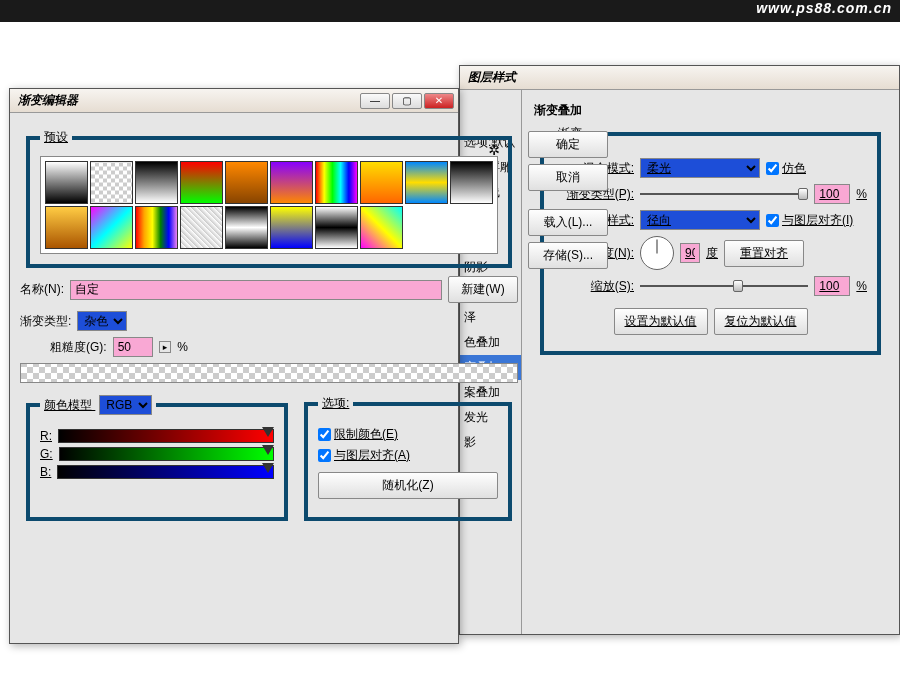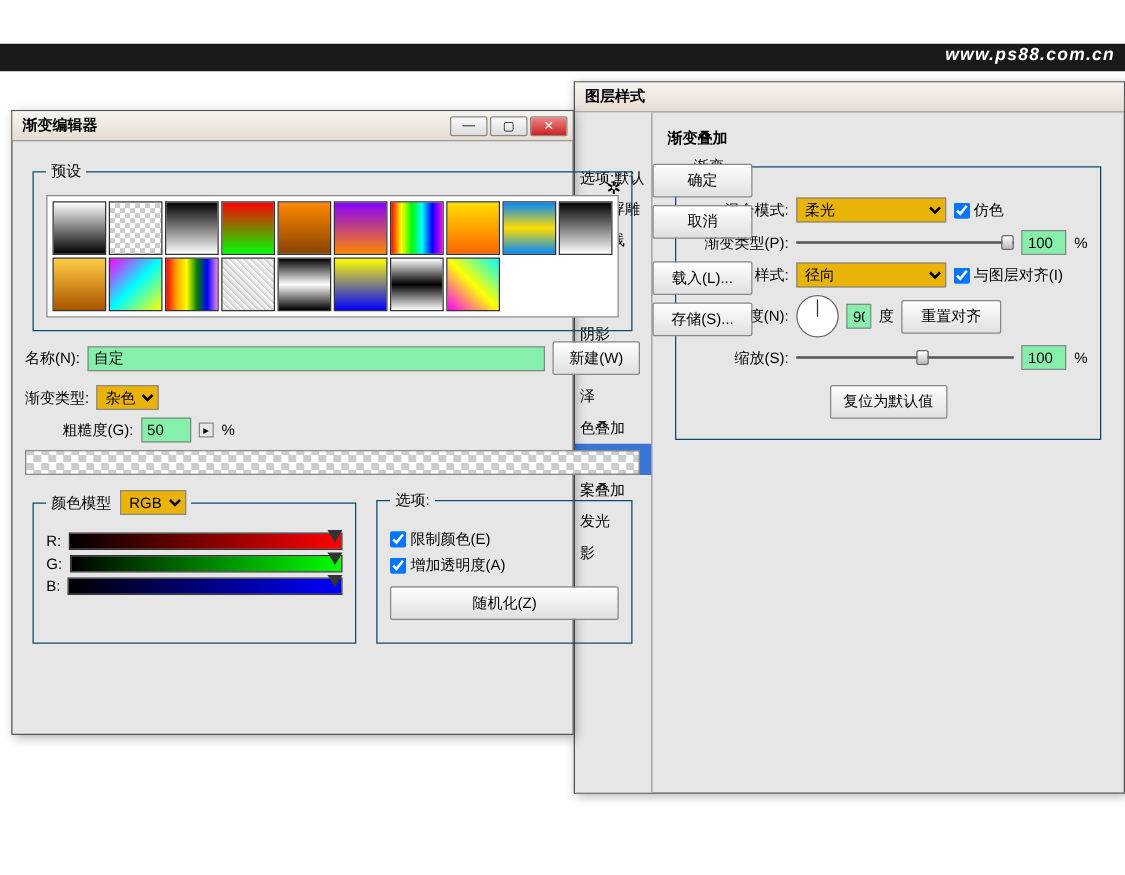--- a/index.html
+++ b/index.html
@@ -1,29 +1,29 @@
 <!DOCTYPE html>
 <html><head>
 <meta charset="utf-8">
 <style>
 * { box-sizing: border-box; margin: 0; padding: 0; font-family: "Microsoft YaHei", Tahoma, Arial, sans-serif; }
 body { background: #fff; width: 900px; height: 700px; position: relative; overflow: hidden; }
-.topbar { position: absolute; top: 0; left: 0; right: 0; height: 22px; background: #1a1a1a; color: #fff; text-align: right; padding-right: 8px; font-size: 14px; font-weight: bold; font-style: italic; letter-spacing: 1px; margin-top: 35px; }
+.topbar { position: absolute; top: 0; left: 0; right: 0; height: 22px; background: #1a1a1a; color: #fff; text-align: right; padding-right: 8px; font-size: 14px; font-weight: bold; font-style: italic; letter-spacing: 1px; }
 .dialog { position: absolute; background: #e6e6e6; border: 1px solid #555; box-shadow: 2px 2px 8px rgba(0,0,0,.3); }
 .titlebar { height: 24px; background: linear-gradient(#f7f4f0, #e6ddd2); border-bottom: 1px solid #999; display: flex; align-items: center; padding: 0 4px; font-size: 12px; }
-.titlebar .title { flex: 1; padding-left: 4px; font-weight: bold; }
+.titlebar .title { flex: 1; padding-left: 4px; font-weight: bold; font-style: italic; }
 .winbtns { display: flex; gap: 2px; }
 .winbtn { width: 30px; height: 16px; border: 1px solid #888; background: linear-gradient(#fafafa,#ddd); display: flex; align-items: center; justify-content: center; font-size: 10px; cursor: pointer; border-radius: 2px; }
 .winbtn.close { background: linear-gradient(#e88,#c22); color:#fff; }
 .btn { background: linear-gradient(#fefefe,#e0e0e0); border: 1px solid #888; font-size: 12px; padding: 4px 10px; min-width: 80px; text-align: center; cursor: pointer; border-radius: 2px; }
-fieldset { border: 1px solid #0c4a6e; padding: 10px; margin: 6px; font-size: 12px; }
+fieldset { border: 4px solid #0c4a6e; padding: 10px; margin: 6px; font-size: 12px; text-decoration: underline; }
 legend { padding: 0 4px; font-size: 12px; }
 label { font-size: 12px; }
-input[type=text] { border: 1px solid #888; background: #86efac; font-size: 12px; padding: 2px 4px; }
-select { border: 1px solid #888; background: #eab308; font-size: 12px; padding: 1px 2px; }
+input[type=text] { border: 1px solid #888; background: #f9a8d4; font-size: 12px; padding: 2px 4px; }
+select { border: 1px solid #888; background: #1d4ed8; font-size: 12px; padding: 1px 2px; }
 input[type=checkbox] { vertical-align: middle; margin-right: 3px; }
 
 
 #layerstyle { left: 459px; top: 65px; width: 441px; height: 570px; }
 #layerstyle .body { display: flex; height: calc(100% - 24px); }
 #layerstyle .leftlist { width: 62px; border-right: 1px solid #999; background: #e6e6e6; padding-top: 40px; font-size: 12px; }
 #layerstyle .leftlist .row { padding: 4px 4px; white-space: nowrap; overflow: hidden; text-overflow: clip; }
 #layerstyle .leftlist .row.selected { background: #3a76d6; color: #fff; }
 #layerstyle .rightpane { flex: 1; padding: 12px 12px; }
 #layerstyle .group-title { font-size: 12px; font-weight: bold; margin-bottom: 6px; }
@@ -31,21 +31,21 @@
 .formrow .lbl { width: 80px; text-align: right; }
 .slider { flex: 1; height: 12px; position: relative; }
 .slider-track { position: absolute; top: 5px; left: 0; right: 0; height: 2px; background: #555; }
 .slider-thumb { position: absolute; top: 0; width: 10px; height: 12px; background: linear-gradient(#fff,#bbb); border: 1px solid #666; border-radius: 2px; }
 .angle-dial { width: 34px; height: 34px; border: 1px solid #666; border-radius: 50%; background: #fff; position: relative; }
 .angle-dial::after { content:''; position:absolute; top:50%; left:50%; width:14px; height:1px; background:#333; transform-origin:left; transform:rotate(-90deg); }
 .grad-swatch { width: 96px; height: 18px; border: 1px solid #666; background: repeating-conic-gradient(#ccc 0% 25%, #fff 0% 50%) 0/10px 10px; position: relative; }
 .grad-swatch .dd { position:absolute; right:-16px; top:0; width:14px; height:18px; border:1px solid #666; background:linear-gradient(#fafafa,#ddd); display:flex; align-items:center; justify-content:center; font-size:9px; }
 
 
-#gradeditor { left: 9px; top: 88px; width: 450px; height: 500px; }
+#gradeditor { left: 9px; top: 88px; width: 450px; height: 556px; }
 #gradeditor .body { padding: 10px; display: flex; gap: 10px; height: calc(100% - 24px); }
 #gradeditor .leftcol { flex: 1; }
 #gradeditor .rightcol { width: 92px; display: flex; flex-direction: column; gap: 6px; margin-top: 8px; }
 .presets { border: 1px solid #888; background: #fff; padding: 4px; height: 98px; overflow: hidden; display: grid; grid-template-columns: repeat(10, 1fr); gap: 2px; }
 .sw { width: 100%; aspect-ratio: 1; border: 1px solid #333; }
 .gear { font-size: 14px; cursor: pointer; }
 .namefield { display: flex; align-items: center; gap: 6px; margin: 8px 0; }
 .namefield input { flex: 1; }
 .gradbar { height: 20px; border: 1px solid #888; background: repeating-conic-gradient(#ccc 0% 25%, #fff 0% 50%) 0/12px 12px; margin: 6px 0; }
 .colorsliders .row { display:flex; align-items:center; gap:6px; margin:4px 0; }
@@ -123,20 +123,21 @@
           <span class="lbl">缩放(S):</span>
           <div class="slider">
               <div class="slider-track"></div>
               <div class="slider-thumb" style="left:55%"></div>
             </div>
           <input type="text" style="width: 36px;" value="100">
           <span>%</span>
         </div>
 
         <div class="formrow" style="justify-content:center; margin-top:12px;">
+          <button class="btn">设置为默认值</button>
           <button class="btn">复位为默认值</button>
         </div>
       </fieldset>
     </div>
   </div>
 </div>
 
 <div id="gradeditor" class="dialog">
   <div class="titlebar">
     <span class="title">渐变编辑器</span>
@@ -213,21 +214,21 @@
           <div class="row">
               <span>B:</span>
               <div class="chslider" style="background:linear-gradient(90deg,#000,#00f)">
                 <div class="mark"></div>
               </div>
             </div>
         </fieldset>
         <fieldset style="flex:1;">
           <legend>选项:</legend>
           <div style="margin:4px 0;"><label><input type="checkbox" checked="" style=""><span>限制颜色(E)</span></label></div>
-          <div style="margin:4px 0;"><label><input type="checkbox" checked="" style=""><span>增加透明度(A)</span></label></div>
+          <div style="margin:4px 0;"><label><input type="checkbox" checked="" style=""><span>与图层对齐(A)</span></label></div>
           <div style="margin:8px 0;"><button class="btn" style="width:100%;">随机化(Z)</button></div>
         </fieldset>
       </div>
     </div>
     <div class="rightcol">
       <button class="btn">确定</button>
       <button class="btn">取消</button>
       <div style="height:6px;"></div>
       <button class="btn">载入(L)...</button>
       <button class="btn">存储(S)...</button>

